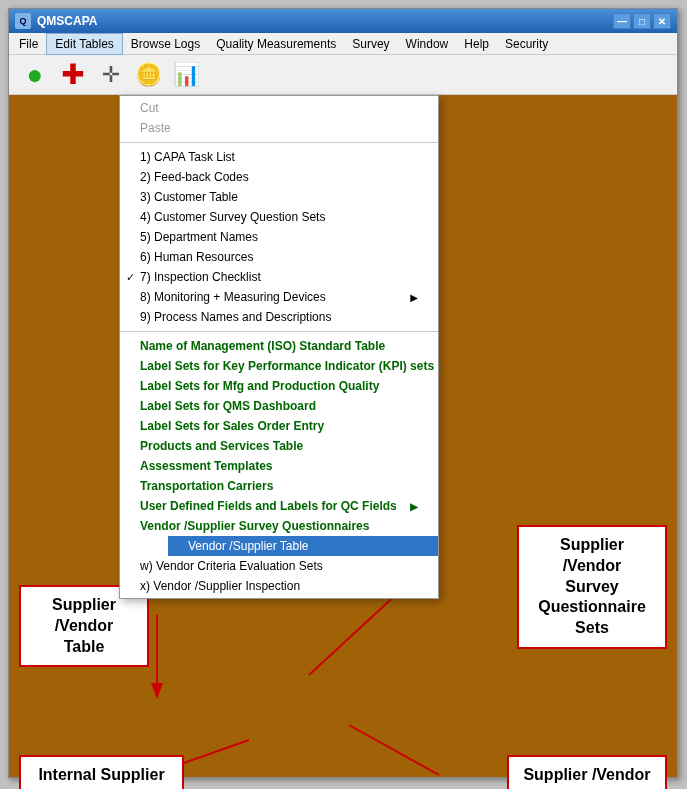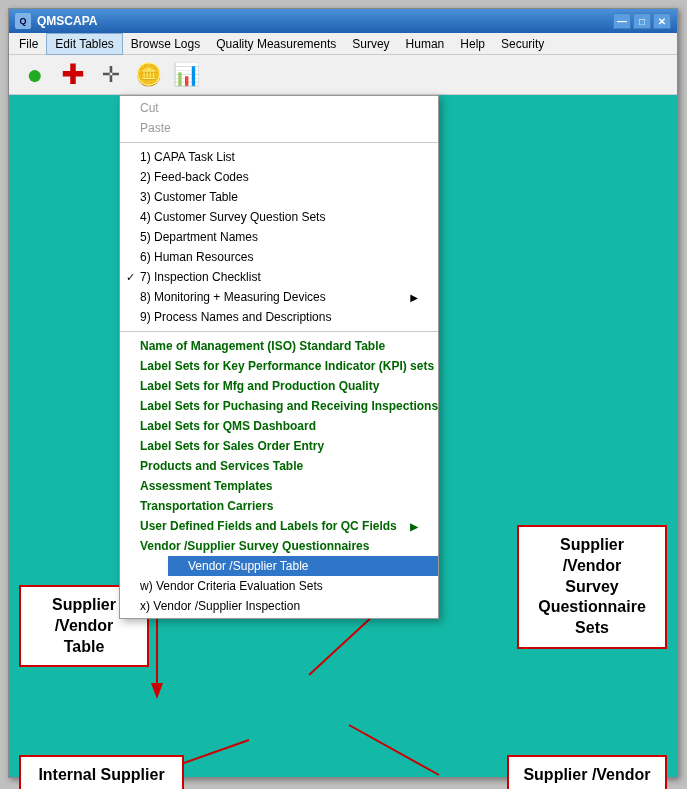--- a/index.html
+++ b/index.html
@@ -100,21 +100,21 @@
       height: 32px;
       display: flex;
       align-items: center;
       justify-content: center;
       font-size: 20px;
       cursor: pointer;
     }
 
     
     .content-area {
-      background: #14b8a6;
+      background: #a16207;
       height: calc(100% - 86px);
       position: relative;
     }
 
     
     .dropdown {
       position: absolute;
       top: 0px;
       left: 110px;
       width: 320px;
@@ -219,21 +219,21 @@
       <div class="titlebar-btn">✕</div>
     </div>
   </div>
 
   <div class="menubar">
     <div class="menu-item">File</div>
     <div class="menu-item active">Edit Tables</div>
     <div class="menu-item">Browse Logs</div>
     <div class="menu-item">Quality Measurements</div>
     <div class="menu-item">Survey</div>
-    <div class="menu-item">Human</div>
+    <div class="menu-item">Window</div>
     <div class="menu-item">Help</div>
     <div class="menu-item">Security</div>
   </div>
 
   <div class="toolbar">
     <div class="toolbar-icon" style="color:#22aa22; font-size:28px;">●</div>
     <div class="toolbar-icon" style="color:#cc0000; font-size:28px;">✚</div>
     <div class="toolbar-icon" style="color:#555; font-size:22px;">✛</div>
     <div class="toolbar-icon" style="font-size:22px;">🪙</div>
     <div class="toolbar-icon" style="font-size:22px; color:#2255aa;">📊</div>
@@ -265,21 +265,20 @@
           <span class="arrow">▶</span>
         </div>
         <div class="dropdown-item">9) Process Names and Descriptions</div>
       </div>
       <div class="dropdown-divider"></div>
 
       <div class="dropdown-section">
         <div class="dropdown-item green">Name of Management (ISO) Standard Table</div>
         <div class="dropdown-item green">Label Sets for Key Performance Indicator (KPI) sets</div>
         <div class="dropdown-item green">Label Sets for Mfg and Production Quality</div>
-        <div class="dropdown-item green">Label Sets for Puchasing and Receiving Inspections</div>
         <div class="dropdown-item green">Label Sets for QMS Dashboard</div>
         <div class="dropdown-item green">Label Sets for Sales Order Entry</div>
         <div class="dropdown-item green">Products and Services Table</div>
         <div class="dropdown-item green">Assessment Templates</div>
         <div class="dropdown-item green">Transportation Carriers</div>
         <div class="dropdown-item green">
           <span style="overflow:hidden; max-width:270px; display:inline-block; text-overflow:ellipsis;">User Defined Fields and Labels for QC Fields</span>
           <span class="arrow">▶</span>
         </div>
         <div class="dropdown-item green">Vendor /Supplier Survey Questionnaires</div>

